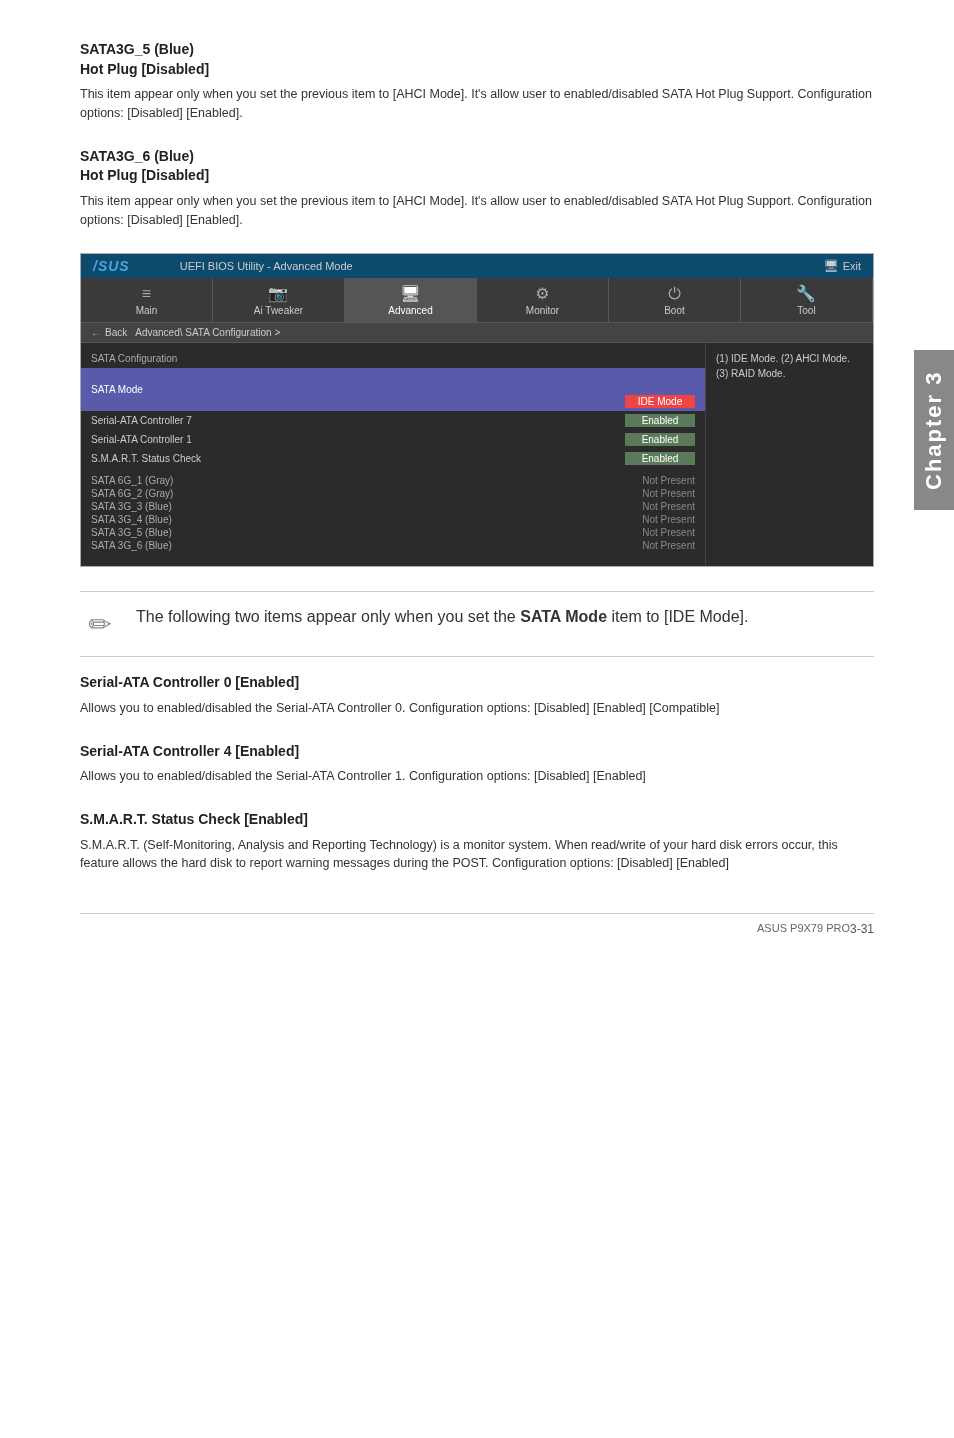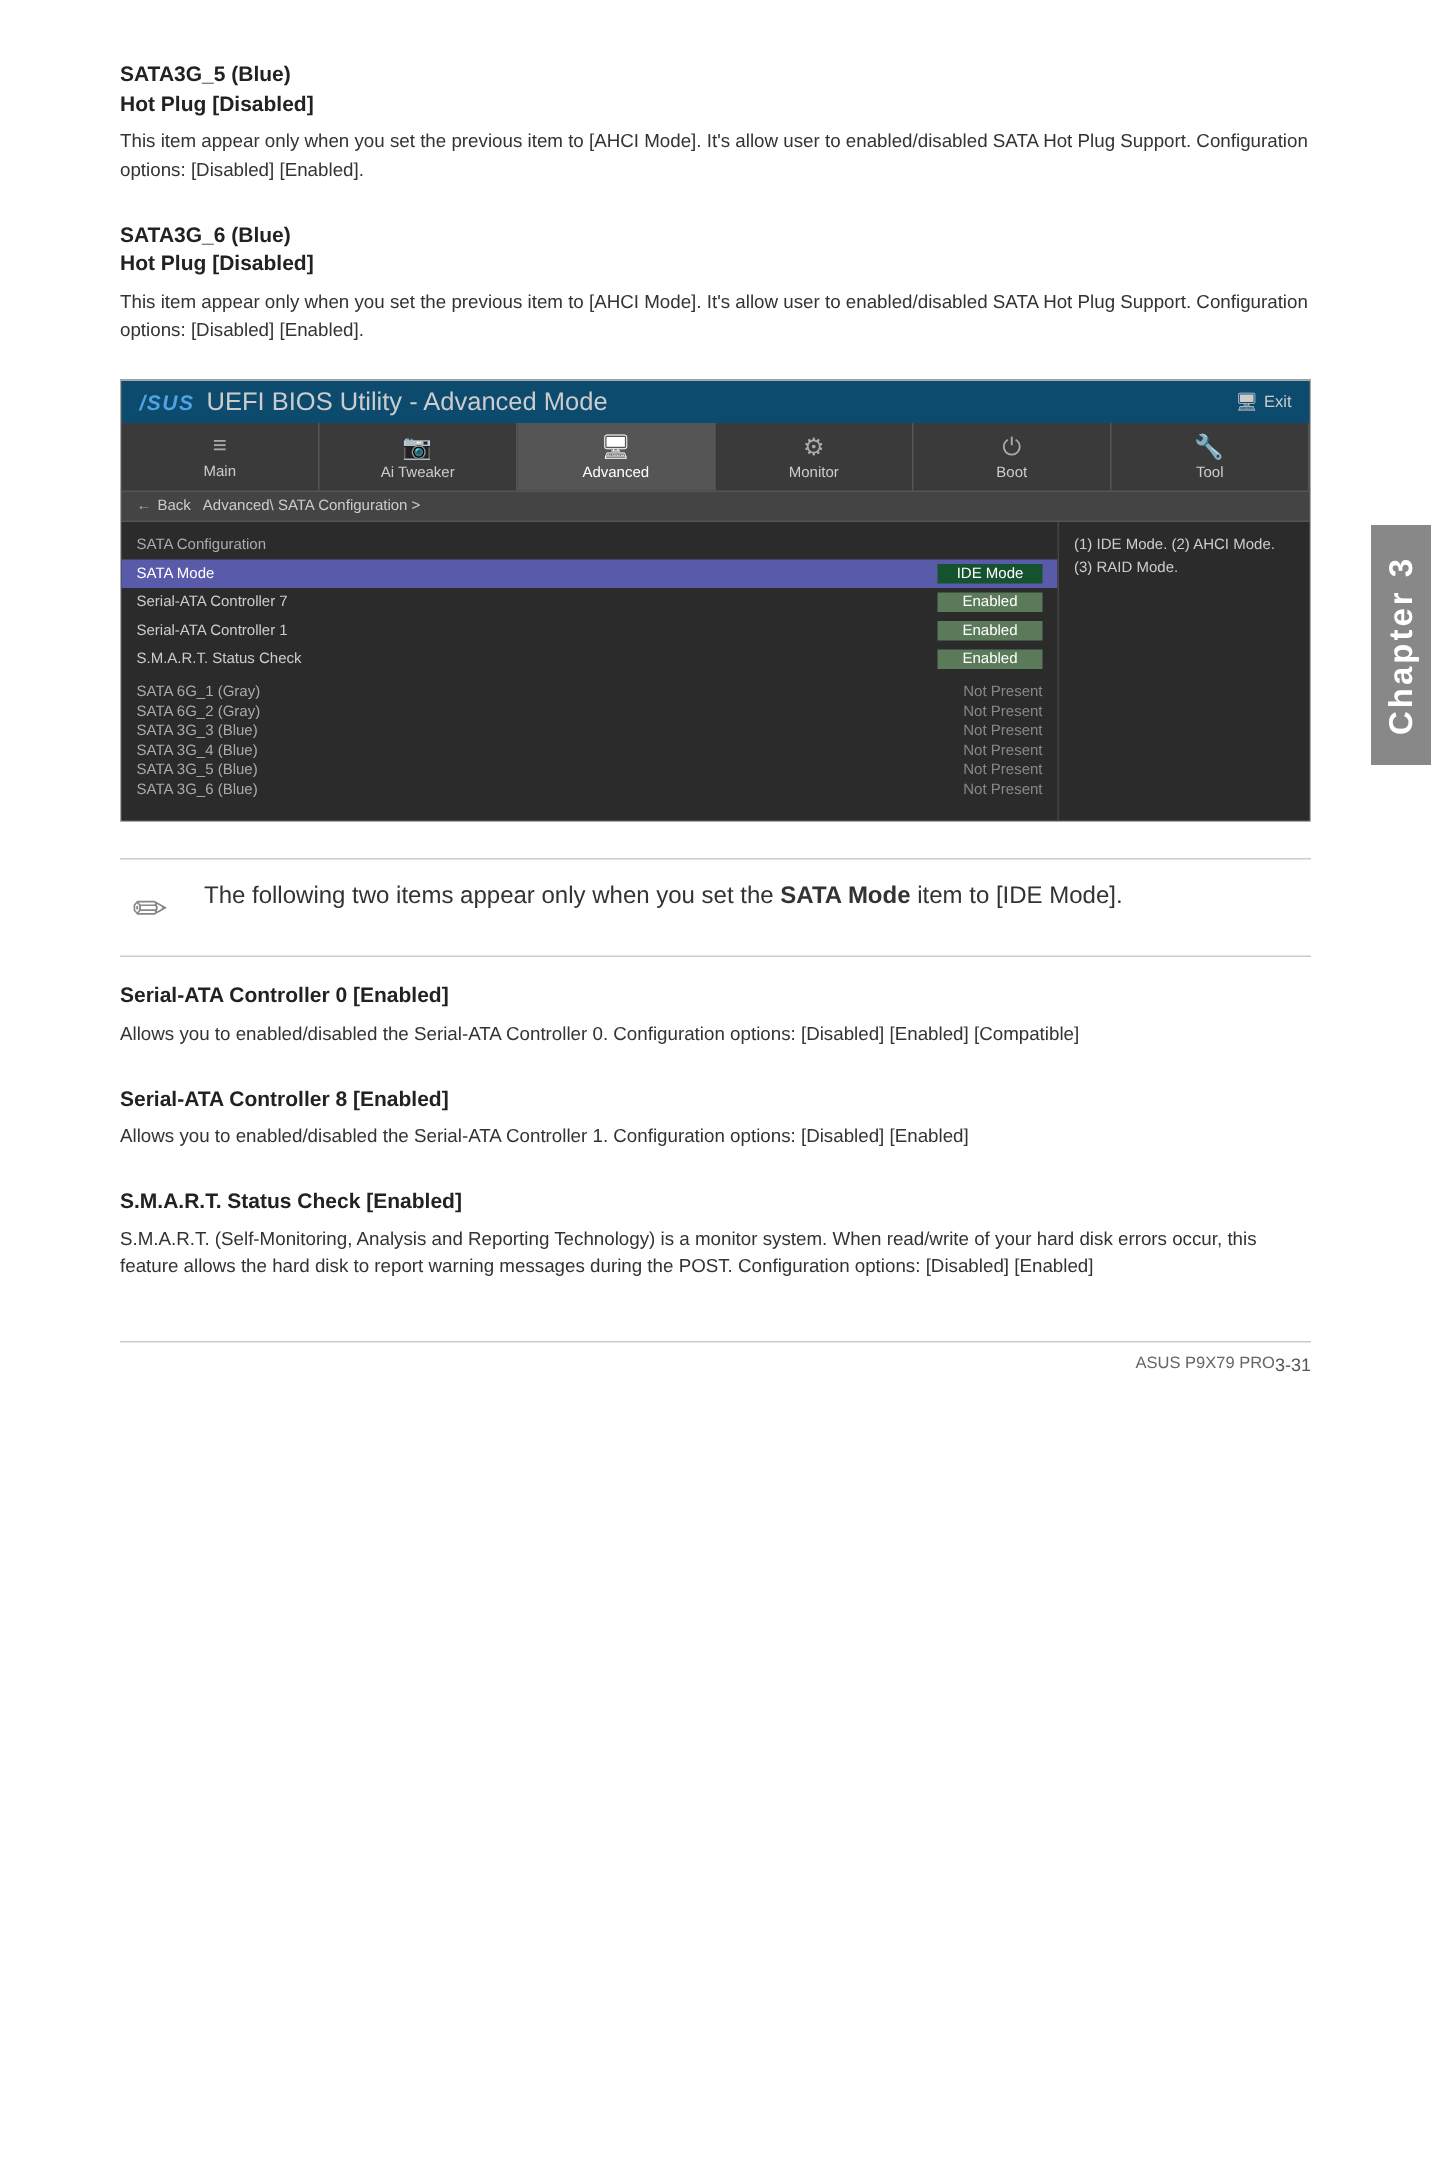--- a/index.html
+++ b/index.html
@@ -75,21 +75,22 @@
     }
     .asus-logo {
       font-style: italic;
       font-weight: bold;
       font-size: 14px;
       color: #4fa3e0;
       letter-spacing: 1px;
     }
     .bios-title {
       color: #ccc;
-      font-size: 17px;
+      font-size: 11px;
+      margin-left: 42px;
     }
     .bios-exit {
       display: flex;
       align-items: center;
       gap: 4px;
       color: #ccc;
       font-size: 11px;
     }
 
     
@@ -182,21 +183,22 @@
       color: #fff;
       padding: 1px 8px;
       font-size: 10px;
       min-width: 70px;
       text-align: center;
     }
     .bios-row-value.enabled {
       background: #5a7a5a;
     }
     .bios-row-value.ide {
-      background: #14532d;
+      background: #ef4444;
+      margin-top: 24px;
     }
 
     
     .bios-device-section {
       padding: 6px 10px;
     }
     .bios-device-row {
       display: flex;
       justify-content: space-between;
       font-size: 10px;
@@ -384,21 +386,21 @@
     </div>
   </div>
 
   <div>
     <div class="section-title">Serial-ATA Controller 0 [Enabled]</div>
     <div class="section-body">Allows you to enabled/disabled the Serial-ATA Controller 0.
 Configuration options: [Disabled] [Enabled] [Compatible]</div>
   </div>
 
   <div>
-    <div class="section-title">Serial-ATA Controller 8 [Enabled]</div>
+    <div class="section-title">Serial-ATA Controller 4 [Enabled]</div>
     <div class="section-body">Allows you to enabled/disabled the Serial-ATA Controller 1.
 Configuration options: [Disabled] [Enabled]</div>
   </div>
 
   <div>
     <div class="section-title">S.M.A.R.T. Status Check [Enabled]</div>
     <div class="section-body">S.M.A.R.T. (Self-Monitoring, Analysis and Reporting Technology) is a monitor system. When read/write of your hard disk errors occur, this feature allows the hard disk to report warning messages during the POST.
 Configuration options: [Disabled] [Enabled]</div>
   </div>
 

